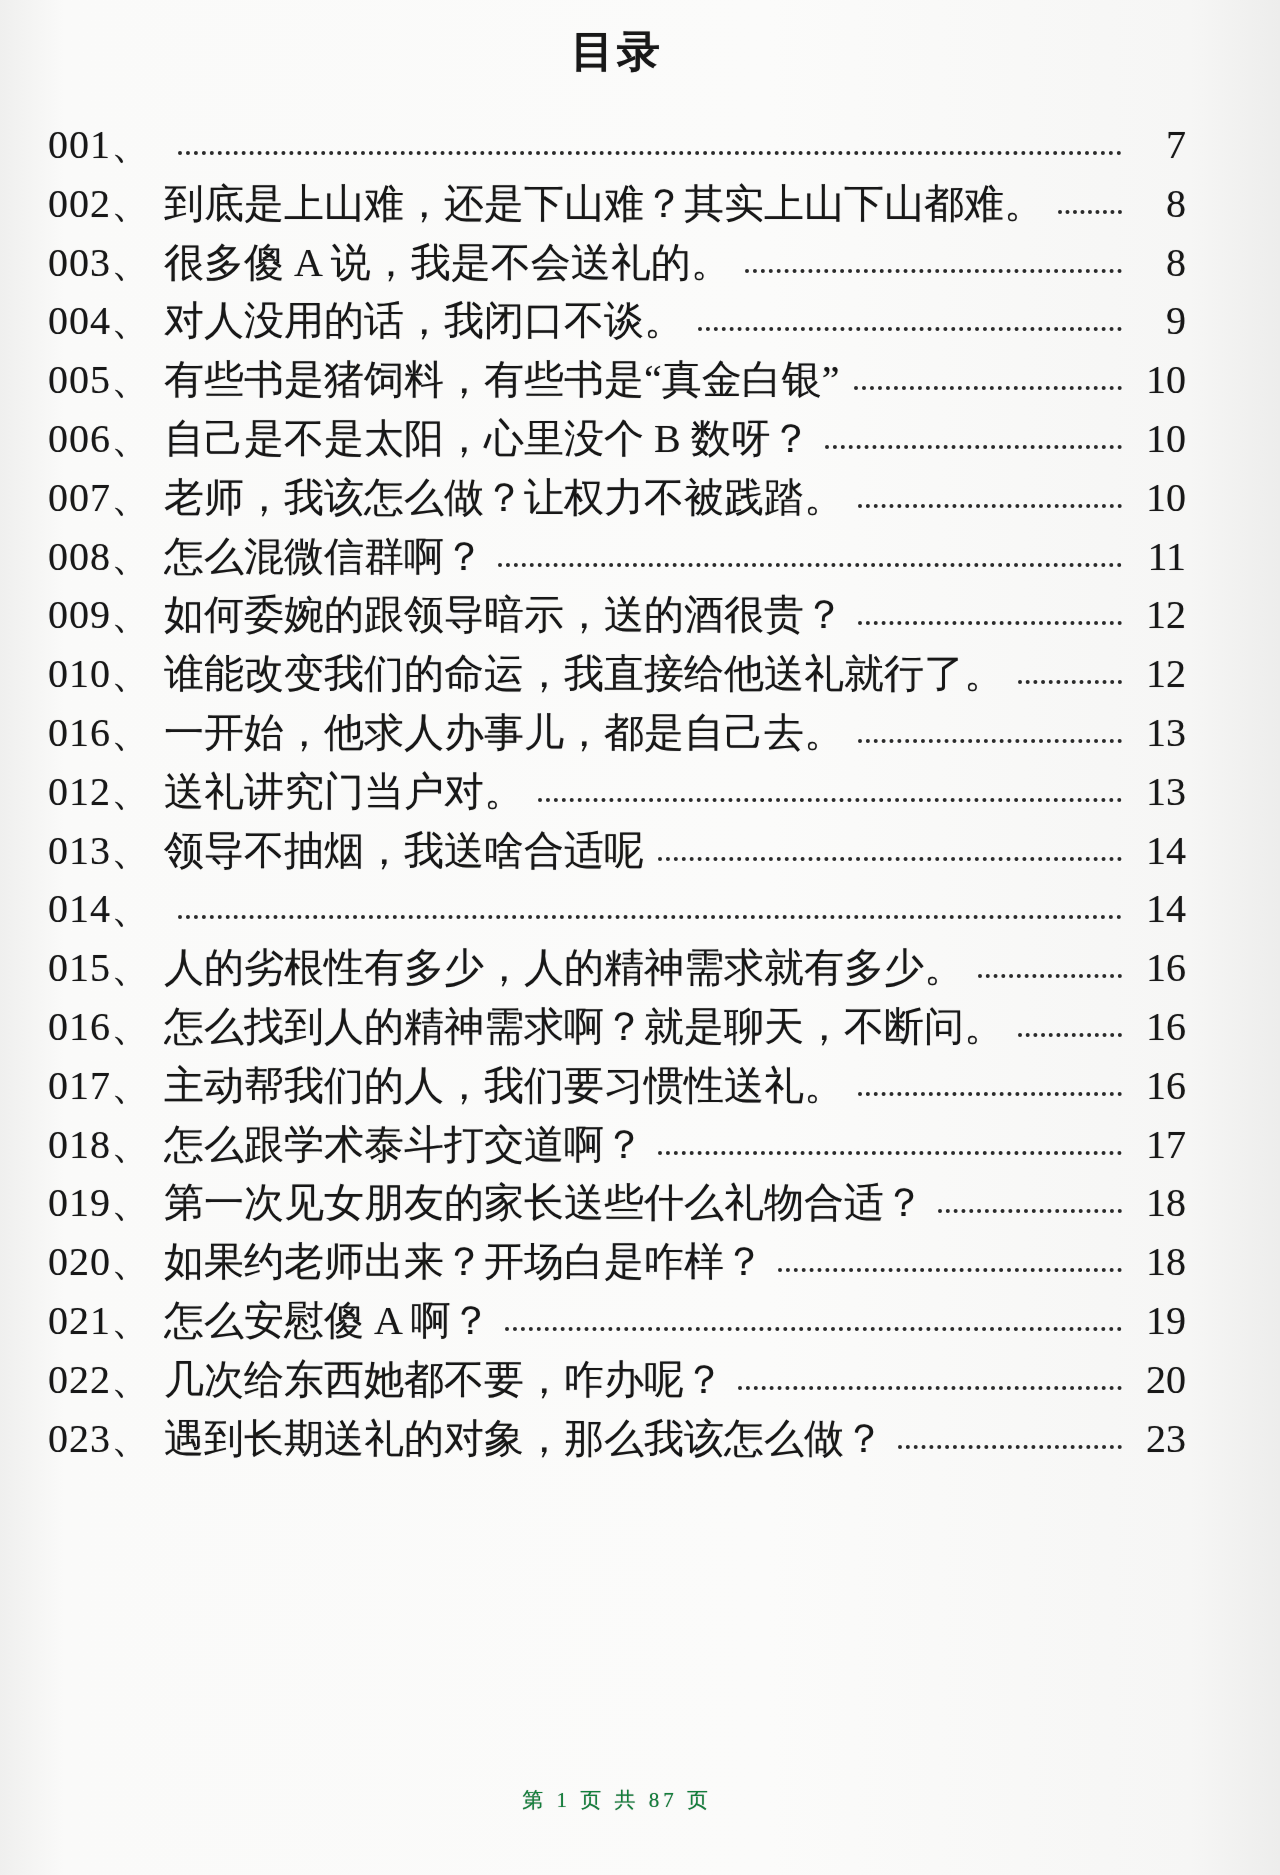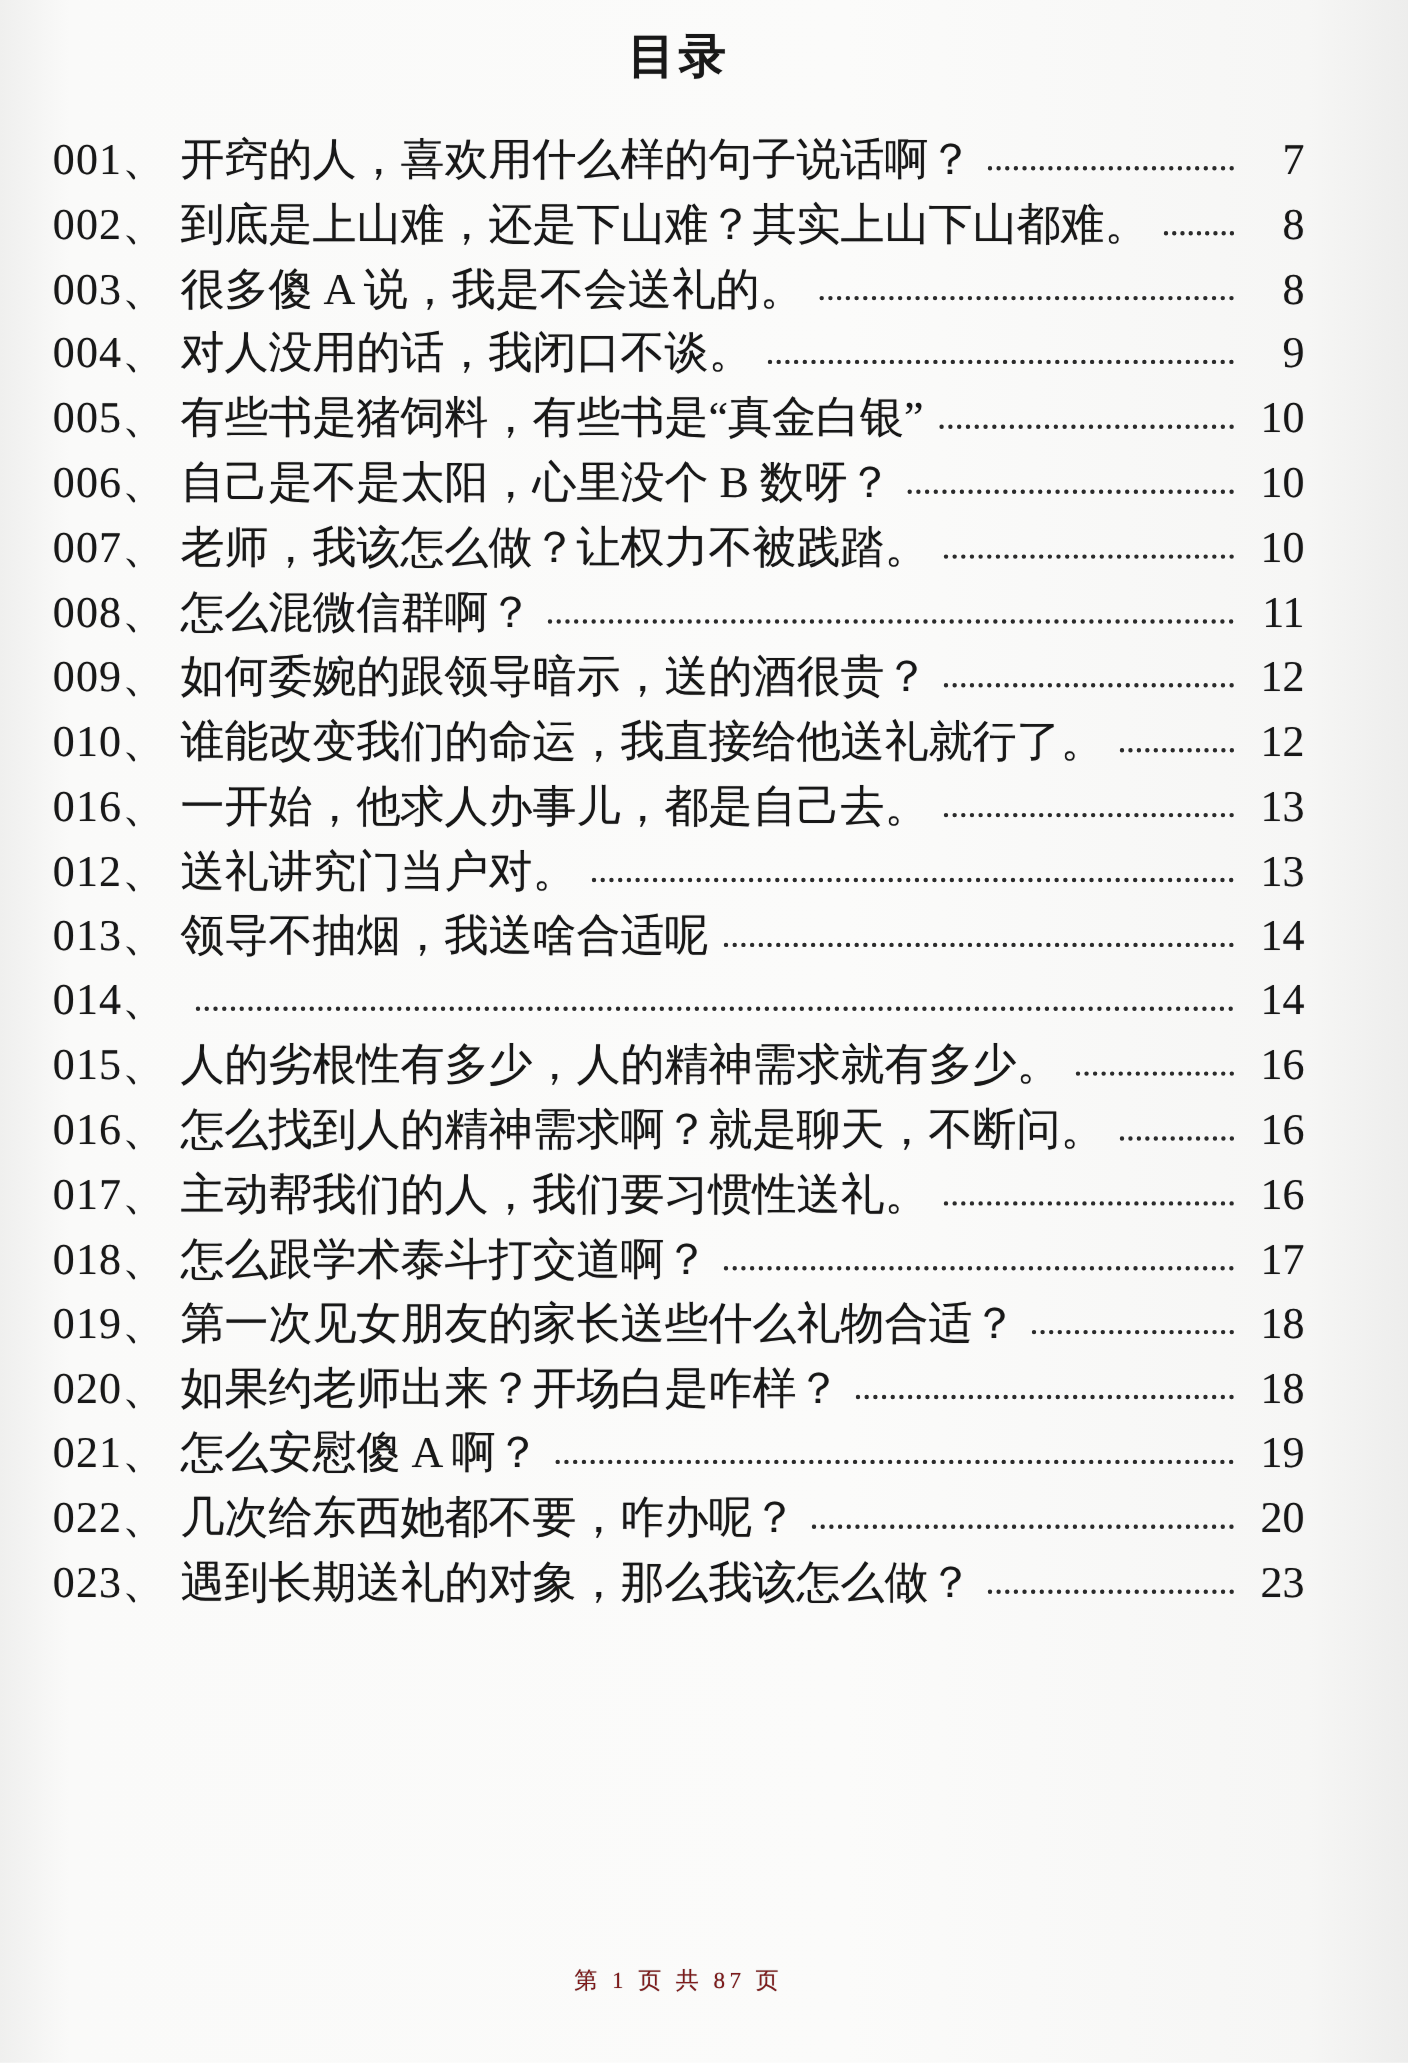--- a/index.html
+++ b/index.html
@@ -64,33 +64,32 @@
     text-align: right;
   }
   .footer {
     position: absolute;
     top: 1786px;
     left: 48px;
     right: 94px;
     text-align: center;
     font-size: 21px;
     letter-spacing: 4px;
-    color: #7f1d1d;
+    color: #15803d;
     text-shadow: 0 0 1px rgba(30,30,30,0.5);
   }
 </style>
 </head>
 <body>
 
 <div class="page">
   <h1 class="doc-title">目录</h1>
   <div class="toc" id="toc">
   <div class="toc-row">
     <span class="toc-num">001、</span>
-    <span class="toc-title">开窍的人，喜欢用什么样的句子说话啊？</span>
     <span class="leader"></span>
     <span class="toc-page">7</span>
   </div>
 
   <div class="toc-row">
     <span class="toc-num">002、</span>
     <span class="toc-title">到底是上山难，还是下山难？其实上山下山都难。</span>
     <span class="leader"></span>
     <span class="toc-page">8</span>
   </div>

